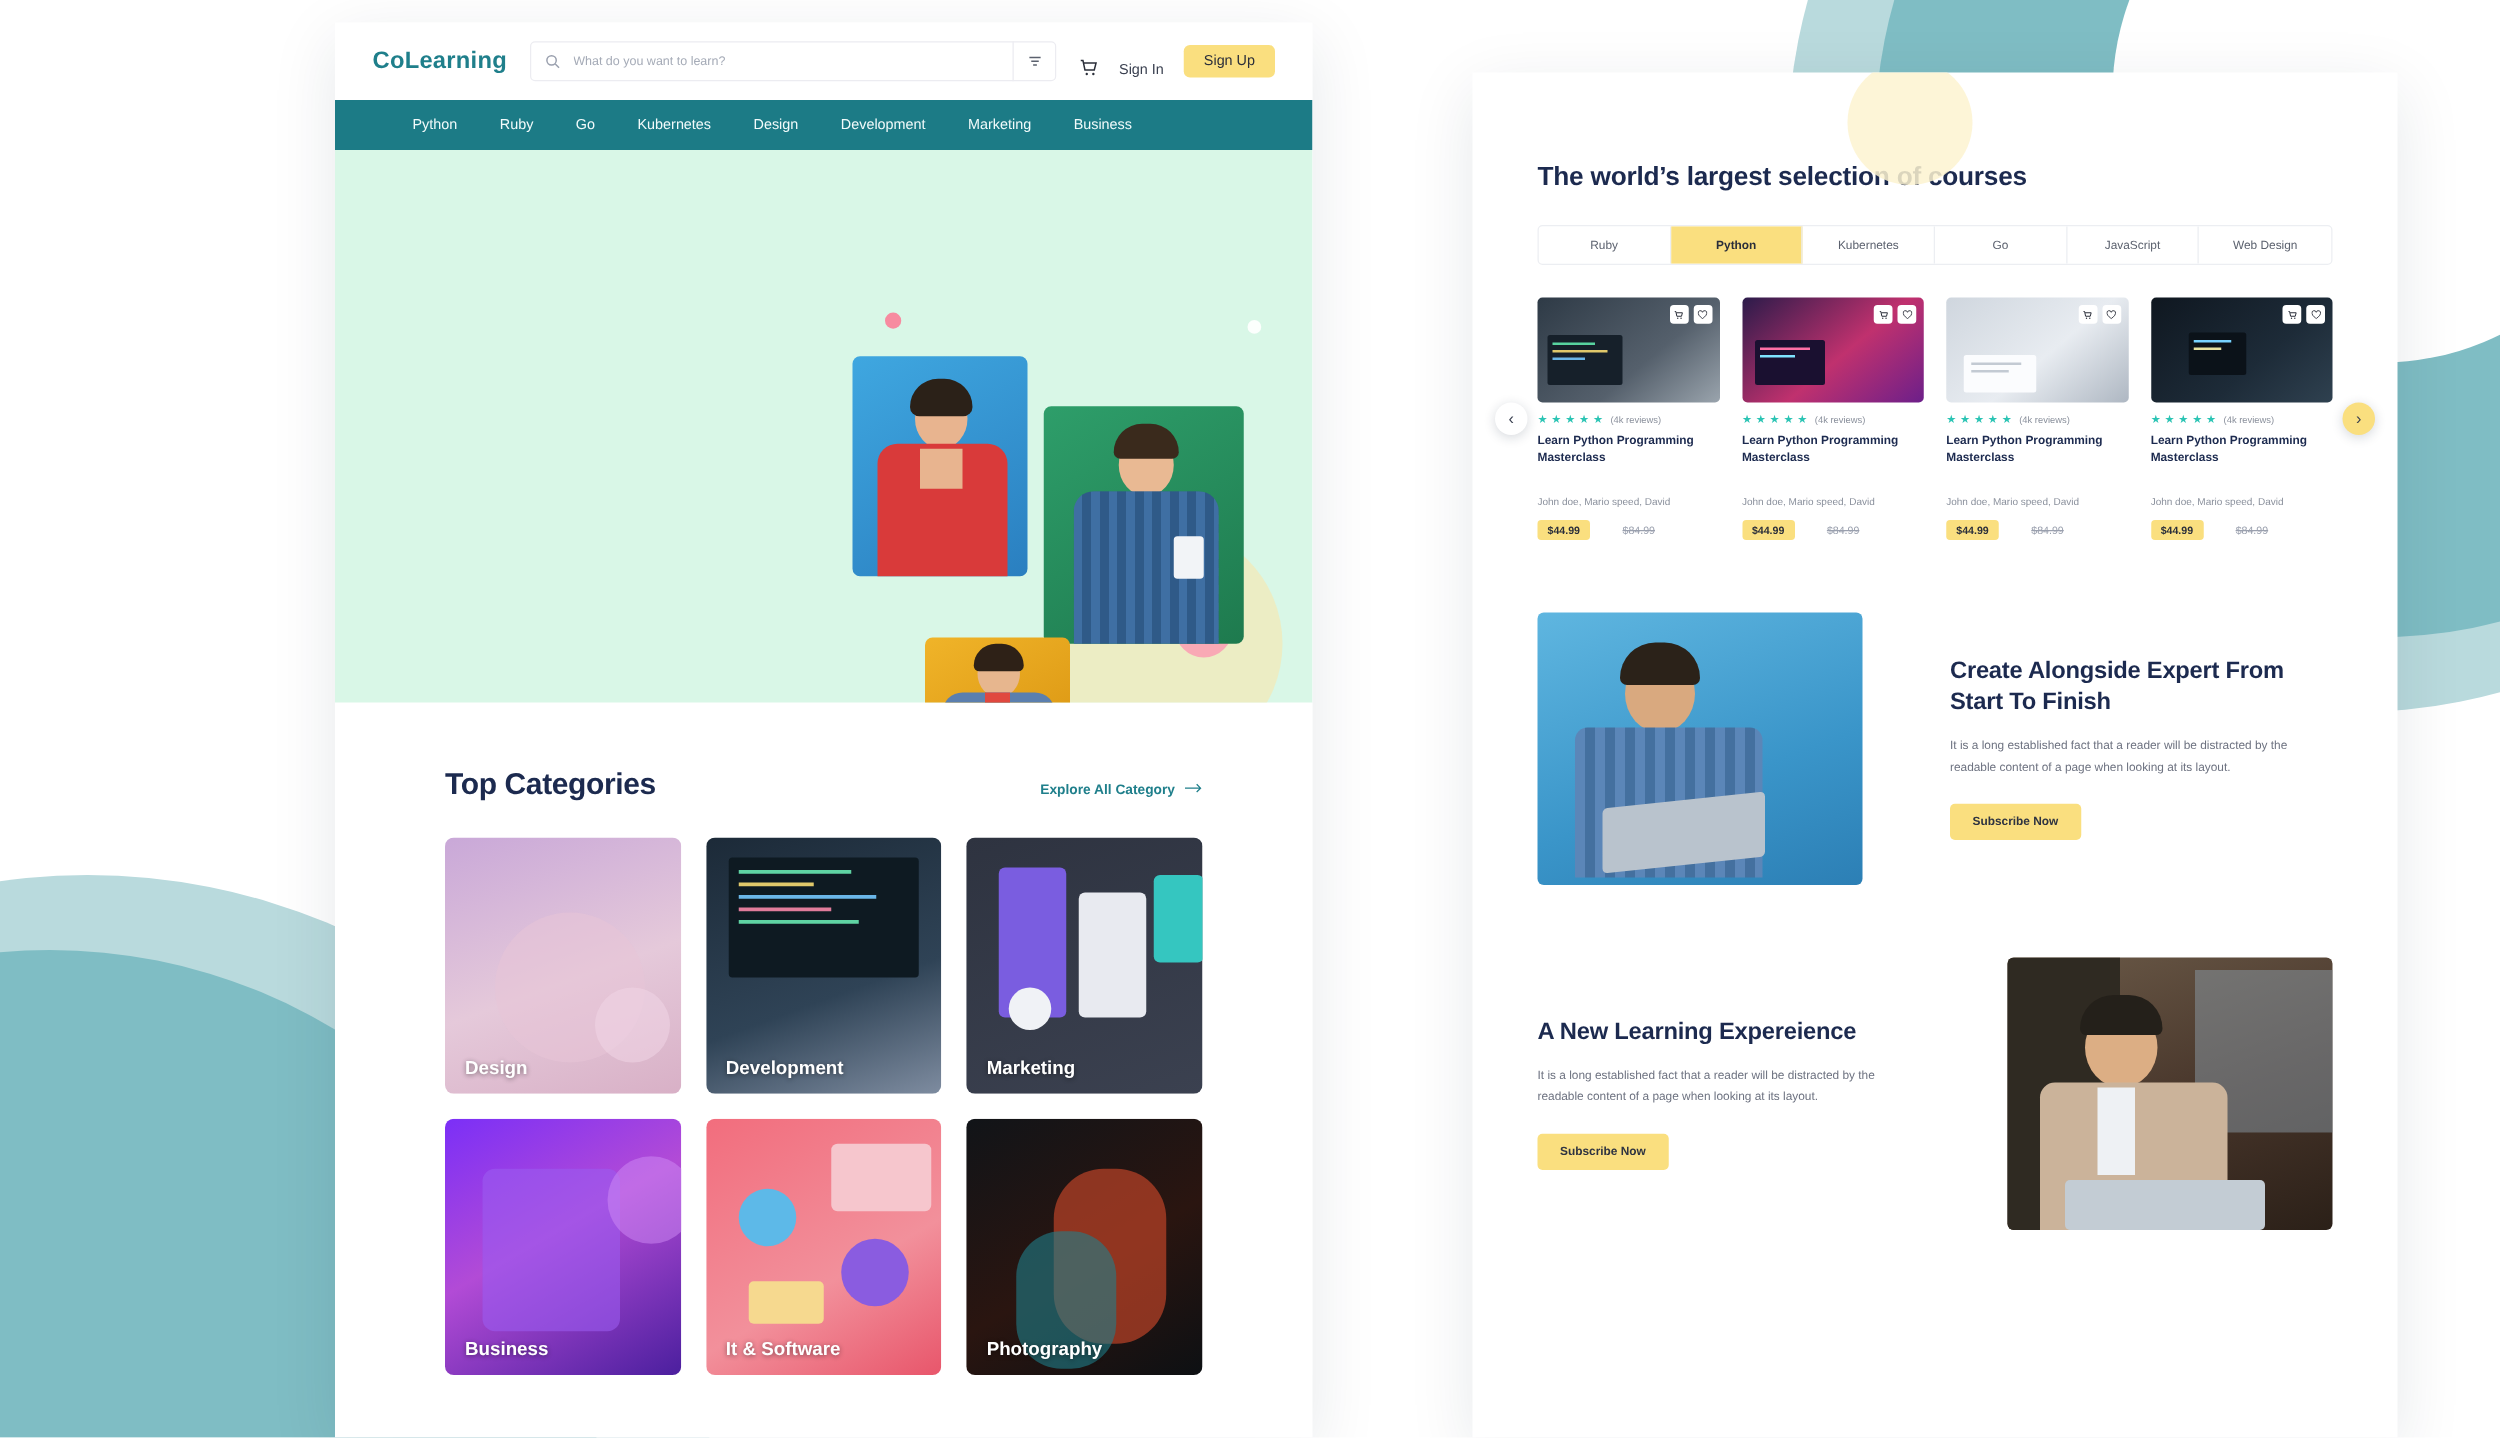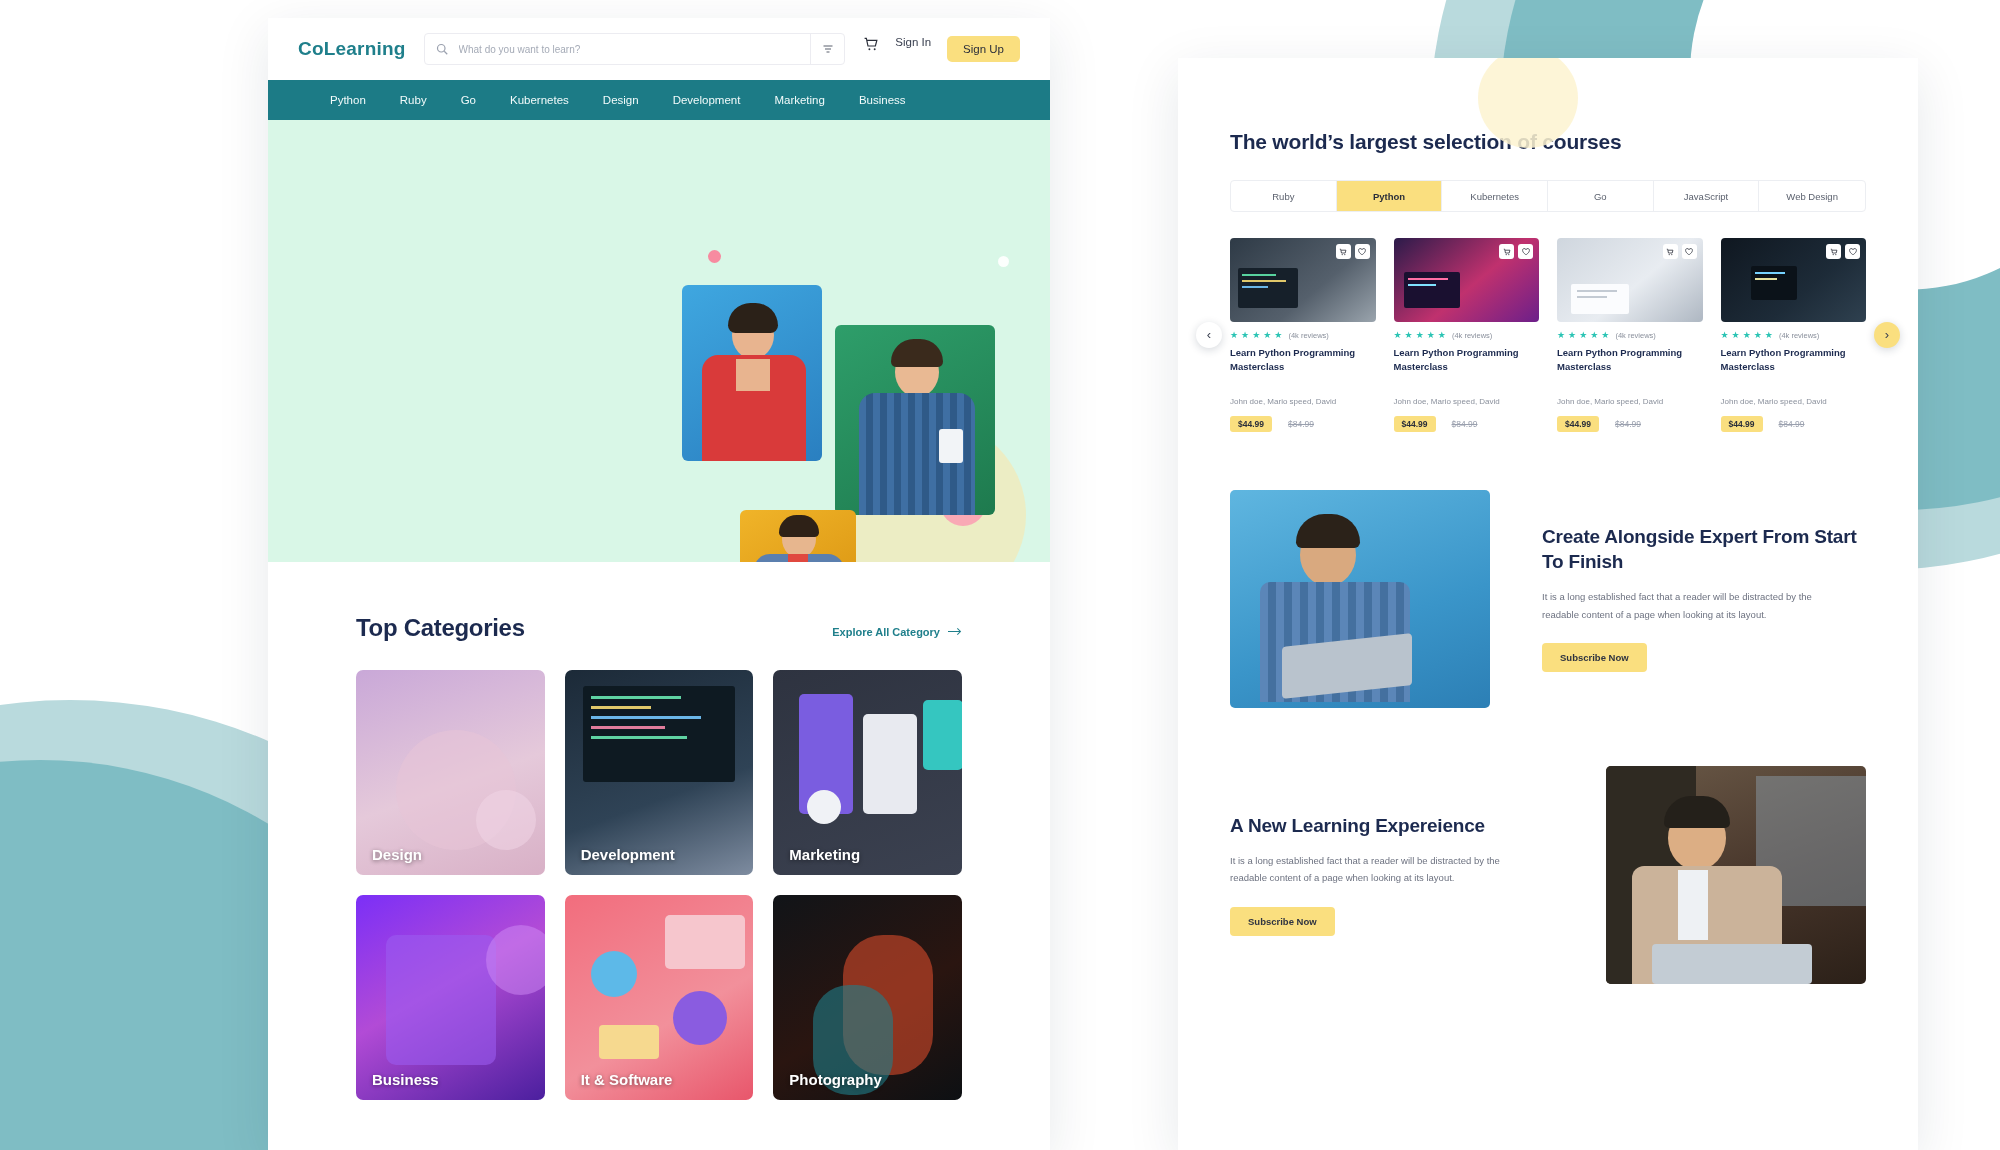--- a/index.html
+++ b/index.html
@@ -67,21 +67,21 @@
   .searchbar input {
     flex: 1; border: 0; outline: none; font-size: 10px; color: #6d7280;
     font-family: inherit; background: transparent;
   }
   .searchbar input::placeholder { color: #a5abb7; }
   .filter-btn {
     width: 34px; height: 32px; border-left: 1px solid #ececf1;
     display: flex; align-items: center; justify-content: center; color: #5b616e;
     cursor: pointer;
   }
-  .hdr-right { display: flex; align-items: flex-start; gap: 16px; }
+  .hdr-right { display: flex; align-items: flex-end; gap: 16px; }
   .cart-icon { color: #2b2f3a; display: flex; cursor: pointer; }
   .signin { font-size: 11.5px; color: #3a4050; cursor: pointer; white-space: nowrap; }
   .signup {
     background: #fadf7f; border: 0; border-radius: 5px;
     padding: 7px 16px; font-size: 11.5px; font-weight: 400; color: #2a2e3a;
     cursor: pointer; font-family: inherit; white-space: nowrap;
   }
 
   
   .navbar {
@@ -189,39 +189,39 @@
     display: flex; align-items: center; justify-content: center; cursor: pointer;
   }
   .stars { margin-top: 9px; display: flex; align-items: center; gap: 3px; }
   .star { color: #2bc4b4; font-size: 9px; line-height: 1; }
   .reviews { font-size: 7.5px; color: #8a909c; margin-left: 3px; }
   .course-title {
     margin-top: 6px; font-size: 9.5px; font-weight: 600; color: #1c2a4f; line-height: 1.45;
     cursor: pointer;
   }
   .course-authors { margin-top: 22px; font-size: 8px; color: #8a909c; line-height:1.4; }
-  .price-row { margin-top: 9px; display: flex; align-items: center; gap: 16px; }
+  .price-row { margin-top: 9px; display: flex; align-items: center; gap: 26px; }
   .price-now {
     background: #fadf7f; border-radius: 3px; padding: 3px 8px;
     font-size: 8.5px; font-weight: 700; color: #2a2e3a;
   }
   .price-old { font-size: 8.5px; color: #9aa0ae; text-decoration: line-through; }
   .nav-arrow {
     position: absolute; top: 50%; transform: translateY(-50%);
     width: 26px; height: 26px; border-radius: 50%; background: #fff;
     box-shadow: 0 2px 9px rgba(20,40,60,.18);
     display: flex; align-items: center; justify-content: center;
     font-size: 13px; color: #3a4050; cursor: pointer; z-index: 4;
   }
   .arrow-prev { left: -34px; }
   .arrow-next { right: -34px; background: #fadf7f; color: #3a4050; }
 
   
   .feature {
-    margin-top: 58px; display: grid; grid-template-columns: 260px 1fr; gap: 52px; align-items: center;
+    margin-top: 58px; display: grid; grid-template-columns: 260px 1fr; gap: 70px; align-items: center;
   }
   .feature.reverse { grid-template-columns: 1fr 260px; }
   .feature-img { height: 218px; border-radius: 5px; overflow: hidden; position: relative; }
   .fimg-a { background: linear-gradient(160deg,#5fb6e0,#3a95c9 60%,#2c7fb5); }
   .fimg-b { background: linear-gradient(160deg,#6b5a48,#47352a 55%,#2b2018); }
   .feature-h2 { font-size: 19px; font-weight: 800; color: #1c2a4f; line-height: 1.28; letter-spacing:-.2px; }
   .feature-p { margin-top: 14px; font-size: 9.5px; color: #6d7280; line-height: 1.85; max-width: 270px; }
   .feature-btn {
     margin-top: 20px; display: inline-block; background: #fadf7f; border: 0; border-radius: 4px;
     padding: 9px 18px; font-size: 9.5px; font-weight: 600; color: #2f3441; cursor: pointer;

